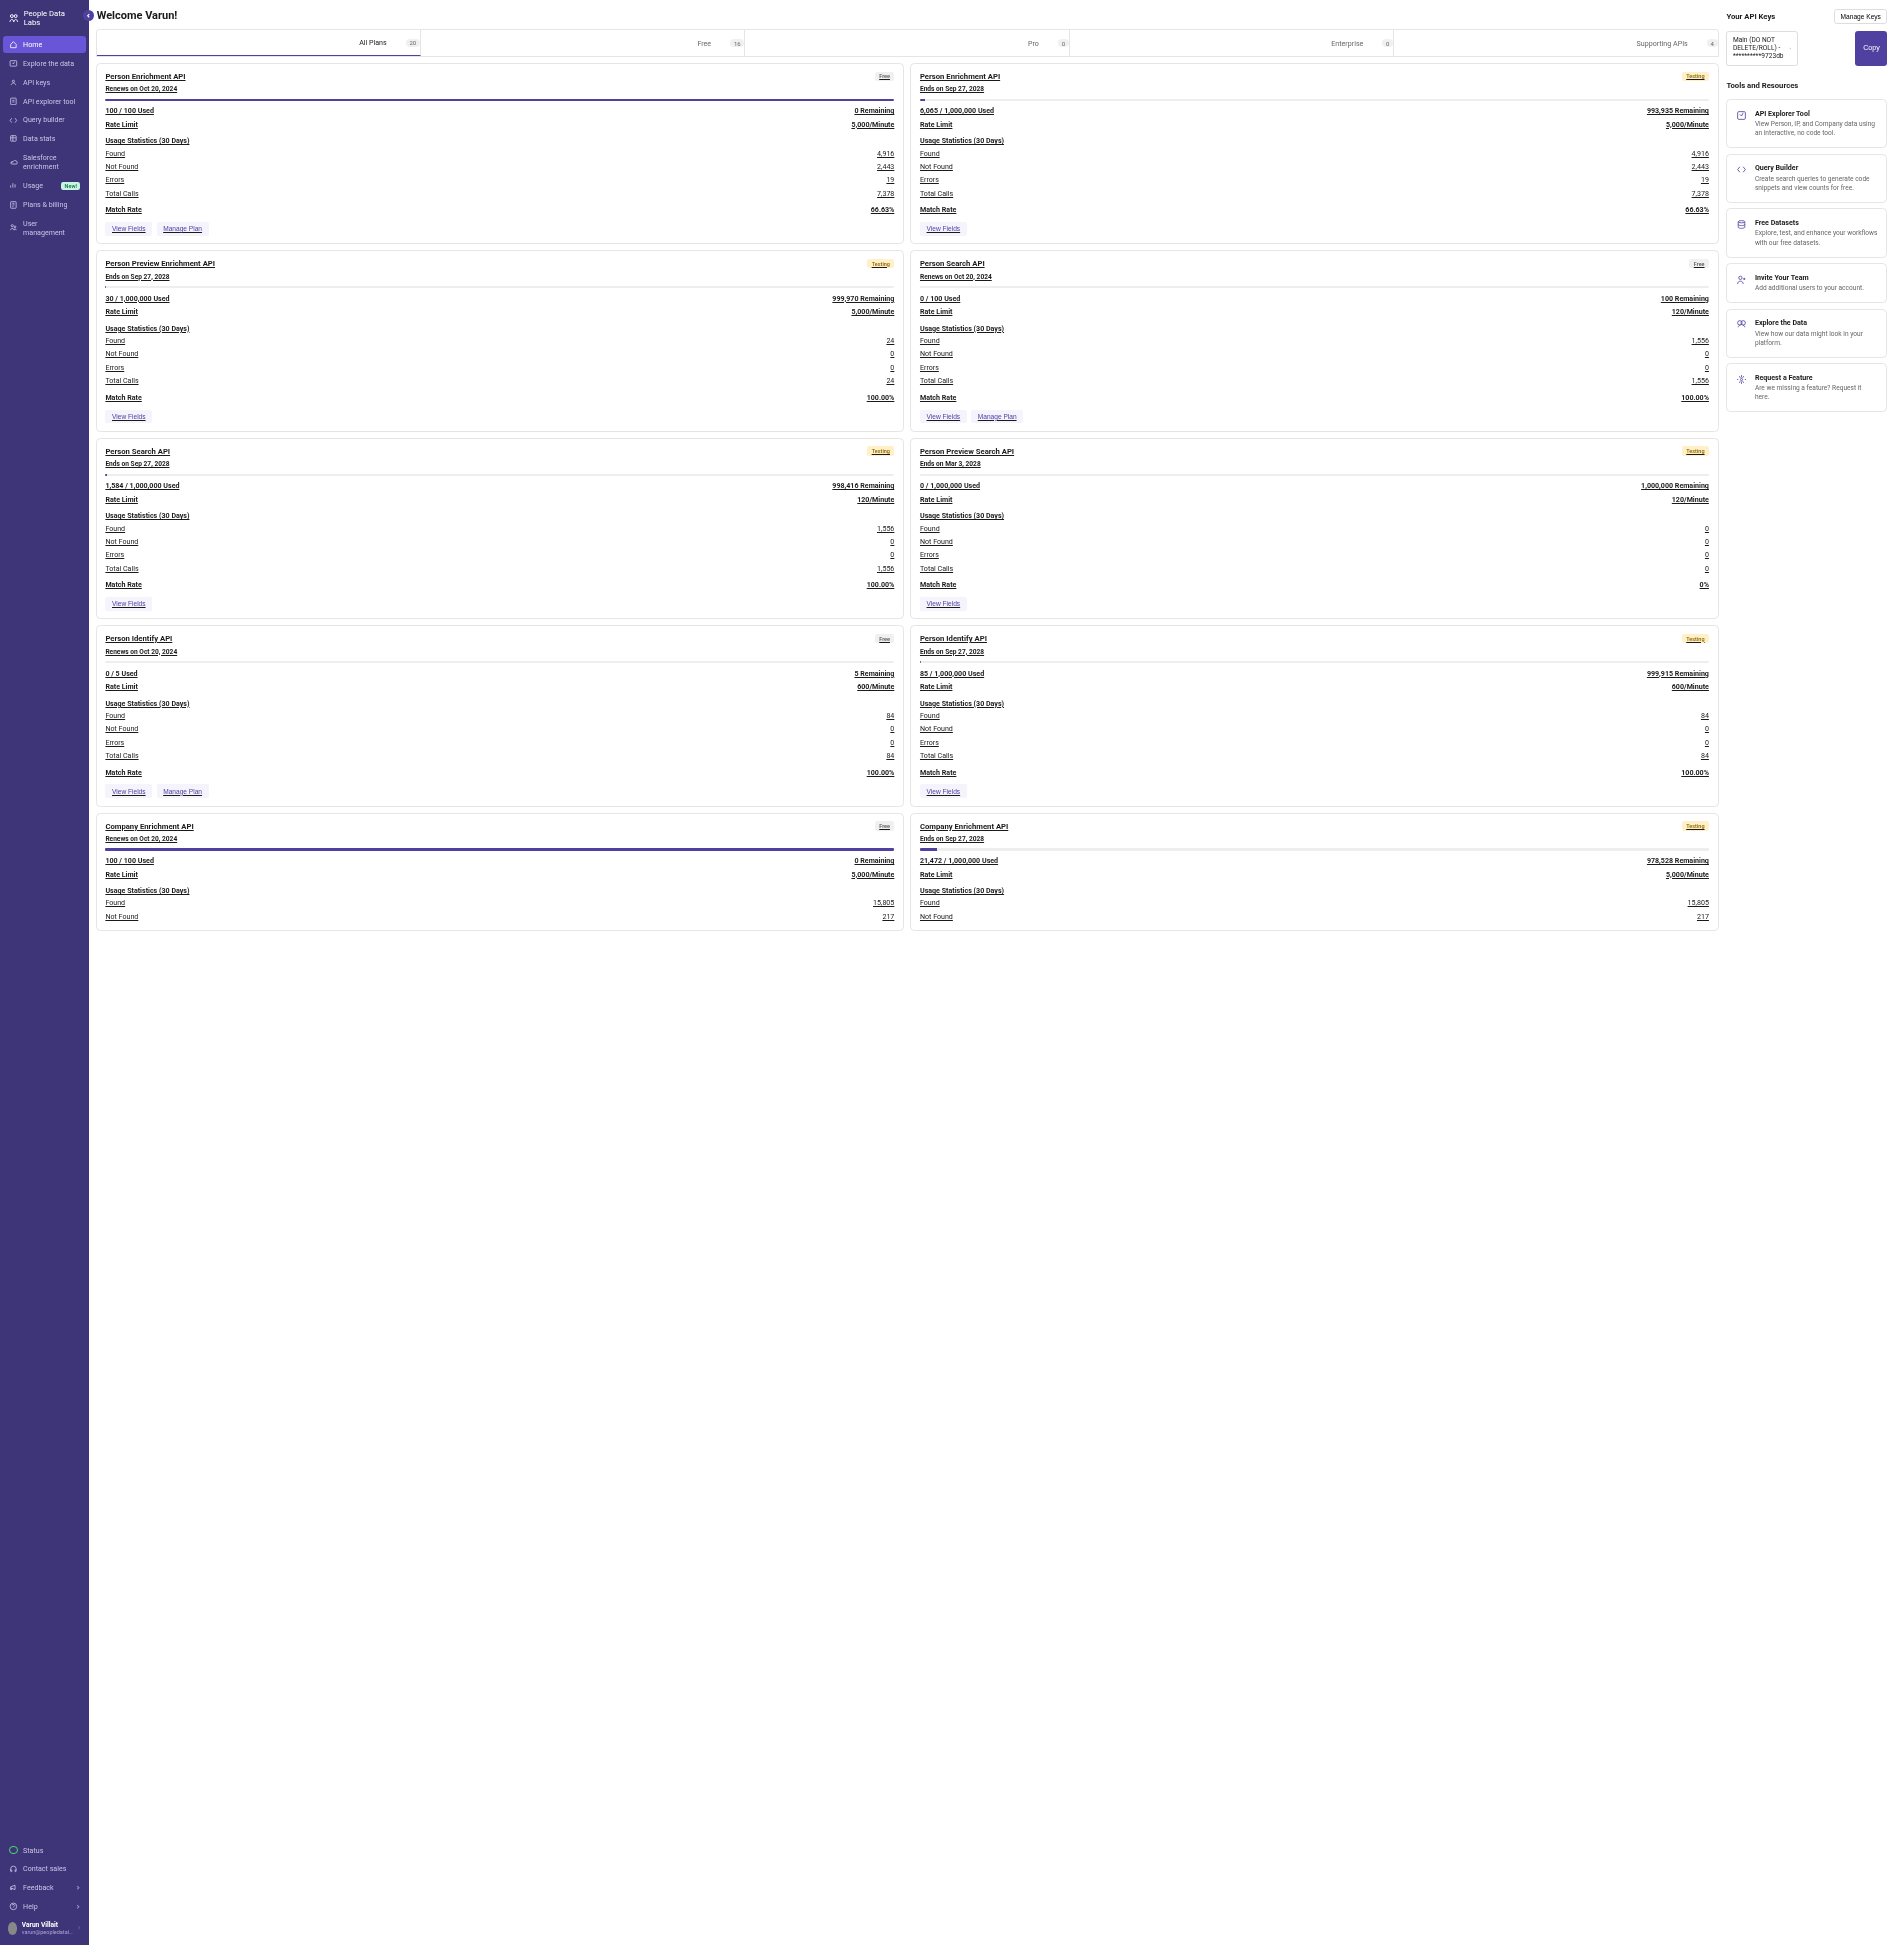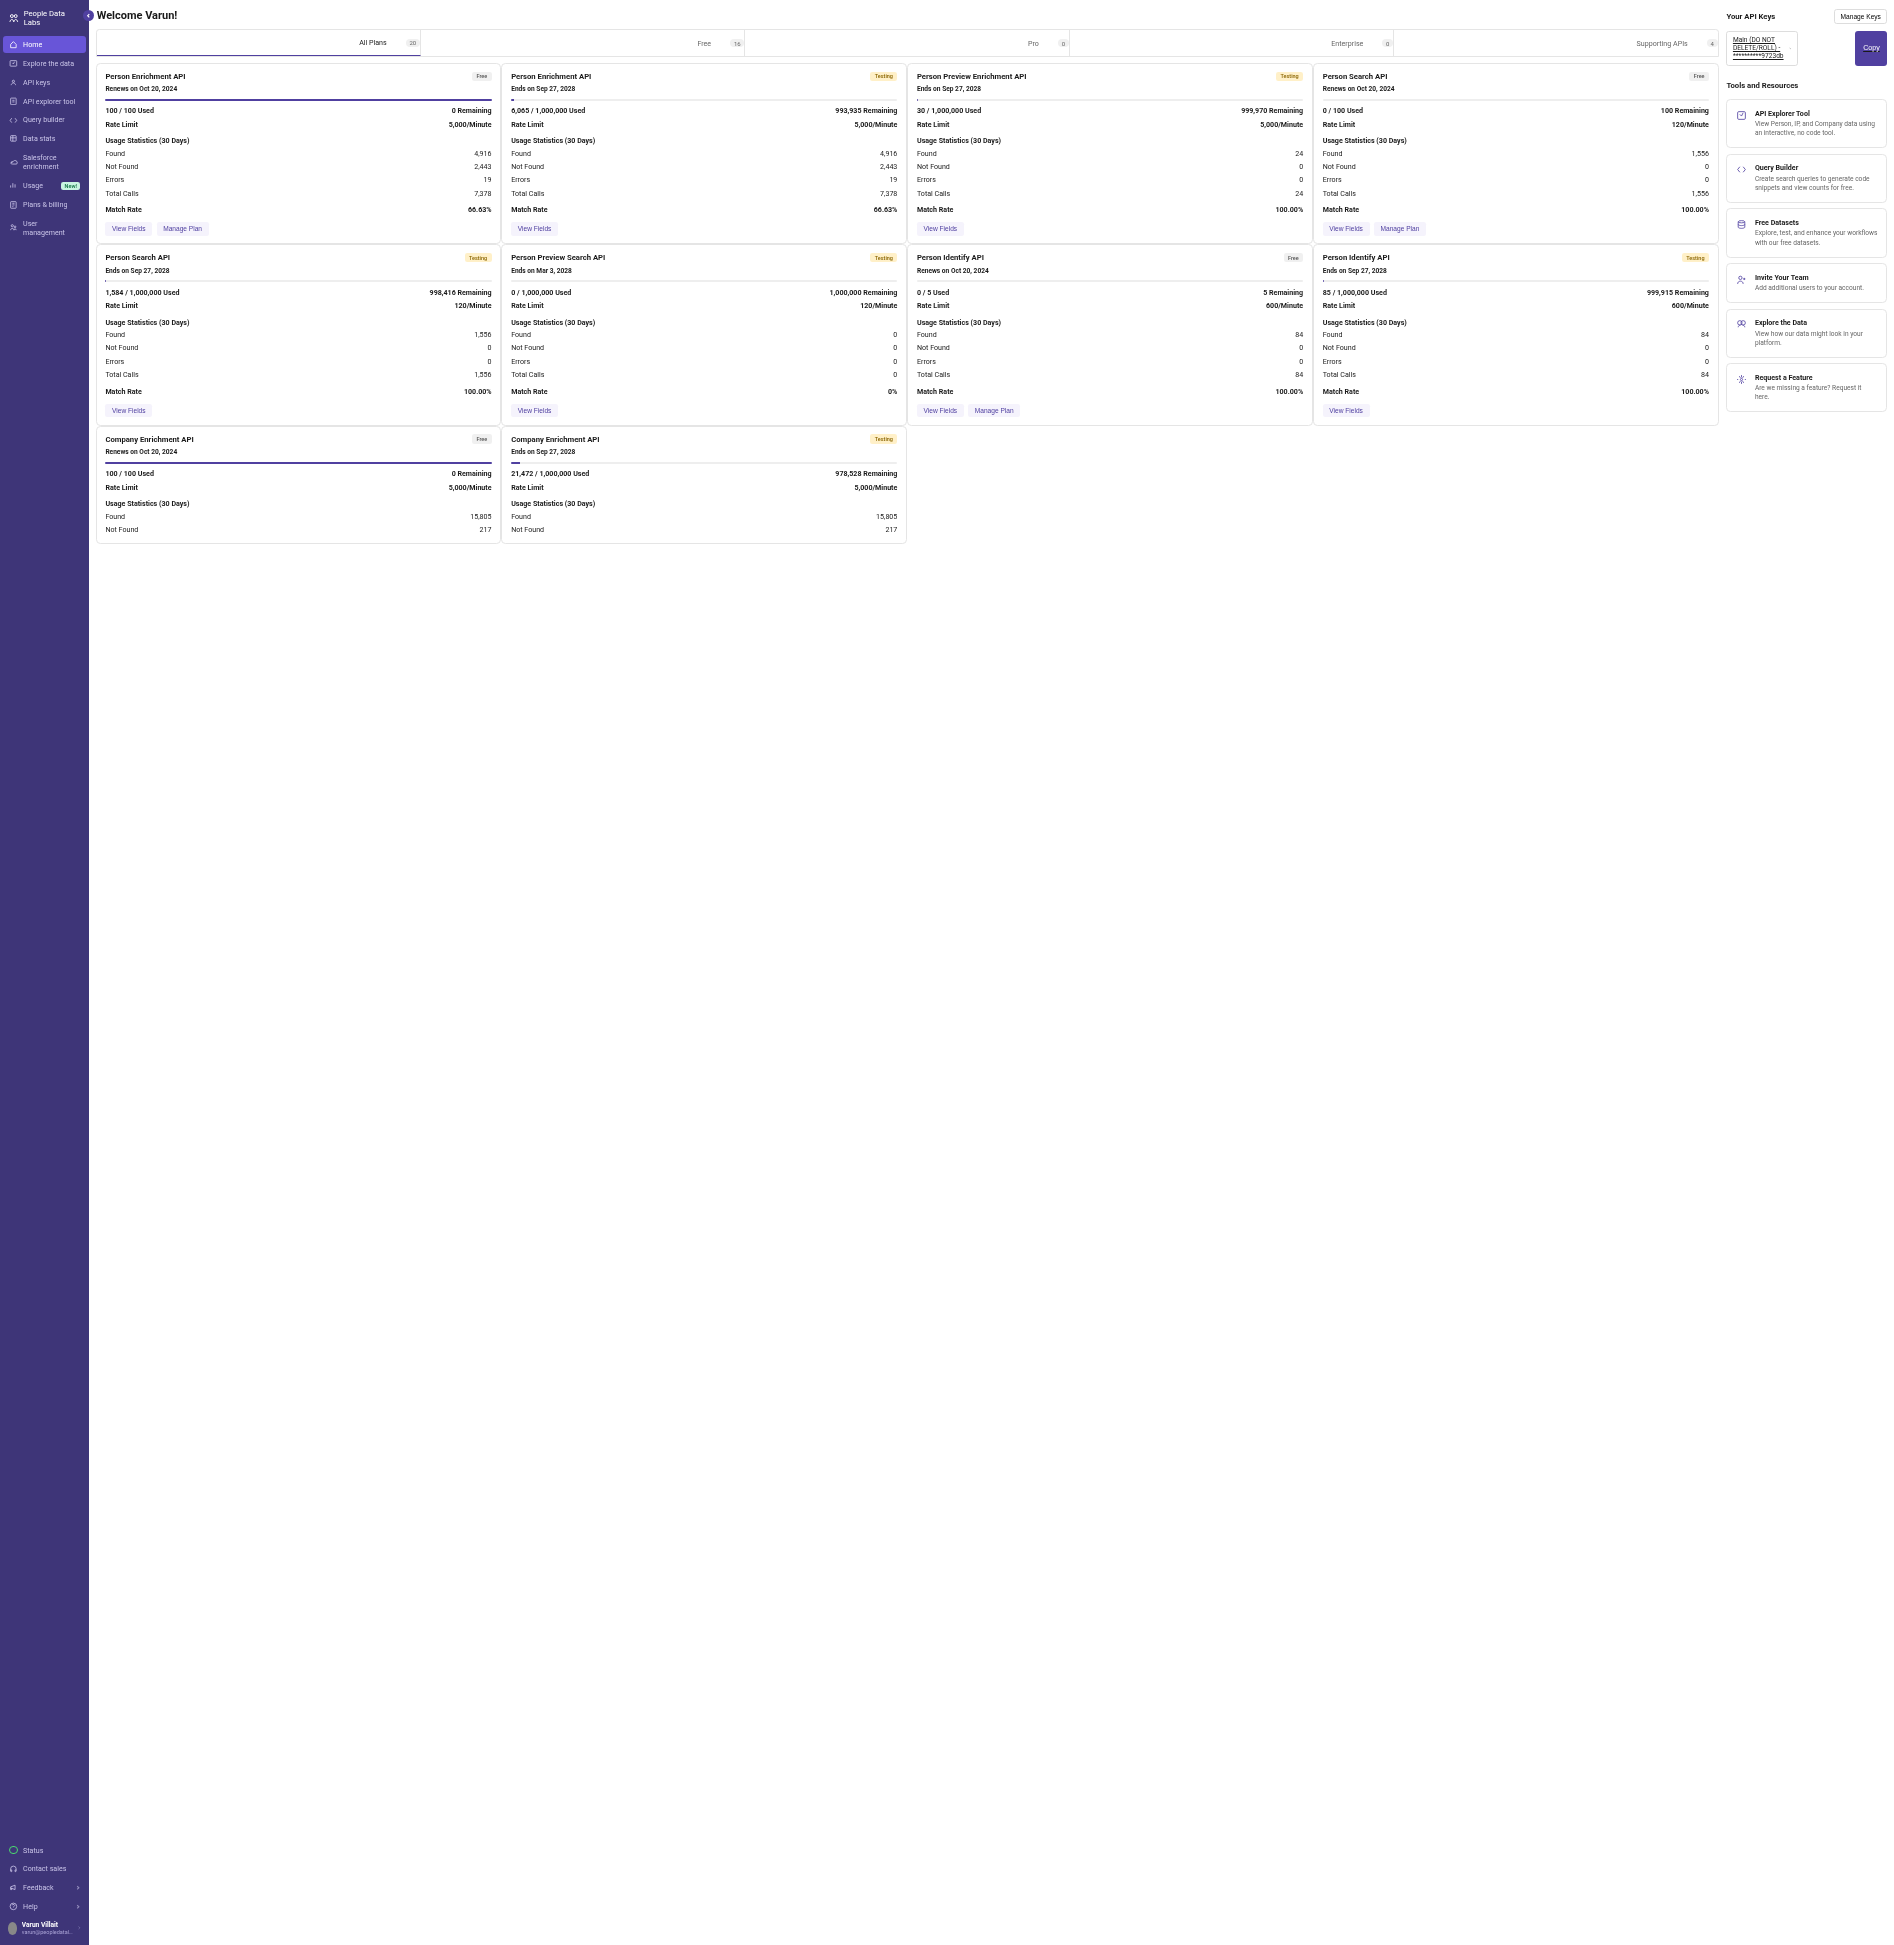--- a/index.html
+++ b/index.html
@@ -30,42 +30,42 @@
     .right-panel { width: 161px; }
     
     .welcome { font-size: 11px; font-weight: 700; margin-bottom: 7.7px; padding-left: 1.1px; }
     
     .tabs { display: flex; border: 0.5px solid #e5e5e5; border-radius: 3.3px 3.3px 0 0; }
     .tab { flex: 1; display: flex; align-items: center; justify-content: flex-end; gap: 19px; padding: 7.7px 0; border-right: 0.5px solid #e5e5e5; cursor: pointer; font-size: 7.1px; color: #666; }
     .tab:last-child { border-right: none; }
     .tab.active { color: #1a1a1a; border-bottom: 1.1px solid #5040a0; }
     .tab-count { background: #f0f0f0; padding: 0.5px 3.8px; border-radius: 5.5px; font-size: 6px; color: #666; }
     
-    .cards-grid { display: grid; grid-template-columns: 1fr 1fr 1fr 1fr; margin-top: 6px; }
+    .cards-grid { display: grid; grid-template-columns: 1fr 1fr; gap: 6px; margin-top: 6px; text-decoration: underline; }
     .card { border: 0.5px solid #e5e5e5; border-radius: 4.4px; padding: 7.7px 8.8px; display: flex; flex-direction: column; gap: 2.2px; }
     .card-header { display: flex; justify-content: space-between; align-items: center; }
     .card-title { font-weight: 700; font-size: 7.7px; }
     .pill { font-size: 5.5px; padding: 1.6px 4.4px; border-radius: 2.2px; font-weight: 500; }
     .pill-free { background: #f0f0f0; color: #555; }
     .pill-testing { background: #fff0c8; color: #8a6500; }
     .card-renew { font-size: 6.6px; font-weight: 700; margin-top: 2.2px; }
     .progress { height: 2.2px; background: #eee; border-radius: 1.1px; overflow: hidden; margin: 3.3px 0 2.2px; }
     .progress-fill { height: 100%; background: #5040a0; }
     .card-row { display: flex; justify-content: space-between; font-size: 7.1px; padding: 1.1px 0; }
     .card-row.bold { font-weight: 700; }
     .card-section-title { font-weight: 700; font-size: 7.1px; margin-top: 4.4px; }
     .card-actions { display: flex; gap: 4.4px; margin-top: 4.4px; }
     .btn-ghost { background: #f5f3fc; color: #5040a0; border: none; padding: 3.3px 6.6px; border-radius: 2.2px; font-size: 6.6px; cursor: pointer; font-weight: 500; }
     
     .panel-section { margin-bottom: 15.3px; }
     .panel-header { display: flex; justify-content: space-between; align-items: center; margin-bottom: 6.6px; }
     .panel-title { font-weight: 700; font-size: 7.7px; }
     .btn-outline { border: 0.5px solid #ddd; background: #fff; padding: 3.3px 5.5px; border-radius: 2.7px; font-size: 6.6px; cursor: pointer; }
     .btn-primary { background: #5040a0; color: #fff; border: none; padding: 4.4px 7.7px; border-radius: 3px; font-size: 7.1px; cursor: pointer; font-weight: 500; margin-left: 40px; }
-    .key-row { display: flex; gap: 17px; text-decoration: underline; }
+    .key-row { display: flex; gap: 17px; }
     .key-select { flex: 1; border: 0.5px solid #ddd; border-radius: 2.7px; padding: 4.4px 5.5px; font-size: 6.6px; display: flex; justify-content: space-between; align-items: center; cursor: pointer; }
     
     .resource-card { display: flex; gap: 7.7px; border: 0.5px solid #e5e5e5; border-radius: 4.4px; padding: 8.8px; margin-bottom: 5.5px; cursor: pointer; }
     .resource-icon { width: 11px; height: 11px; flex-shrink: 0; color: #5040a0; margin-top: 1.1px; }
     .resource-title { font-weight: 700; font-size: 7.1px; margin-bottom: 2.2px; }
     .resource-desc { font-size: 6.6px; color: #666; line-height: 1.4; }
     
     svg { display: block; }
     .status-dot { width: 7.7px; height: 7.7px; border: 1.1px solid #4ad86f; border-radius: 50%; }
   </style>

